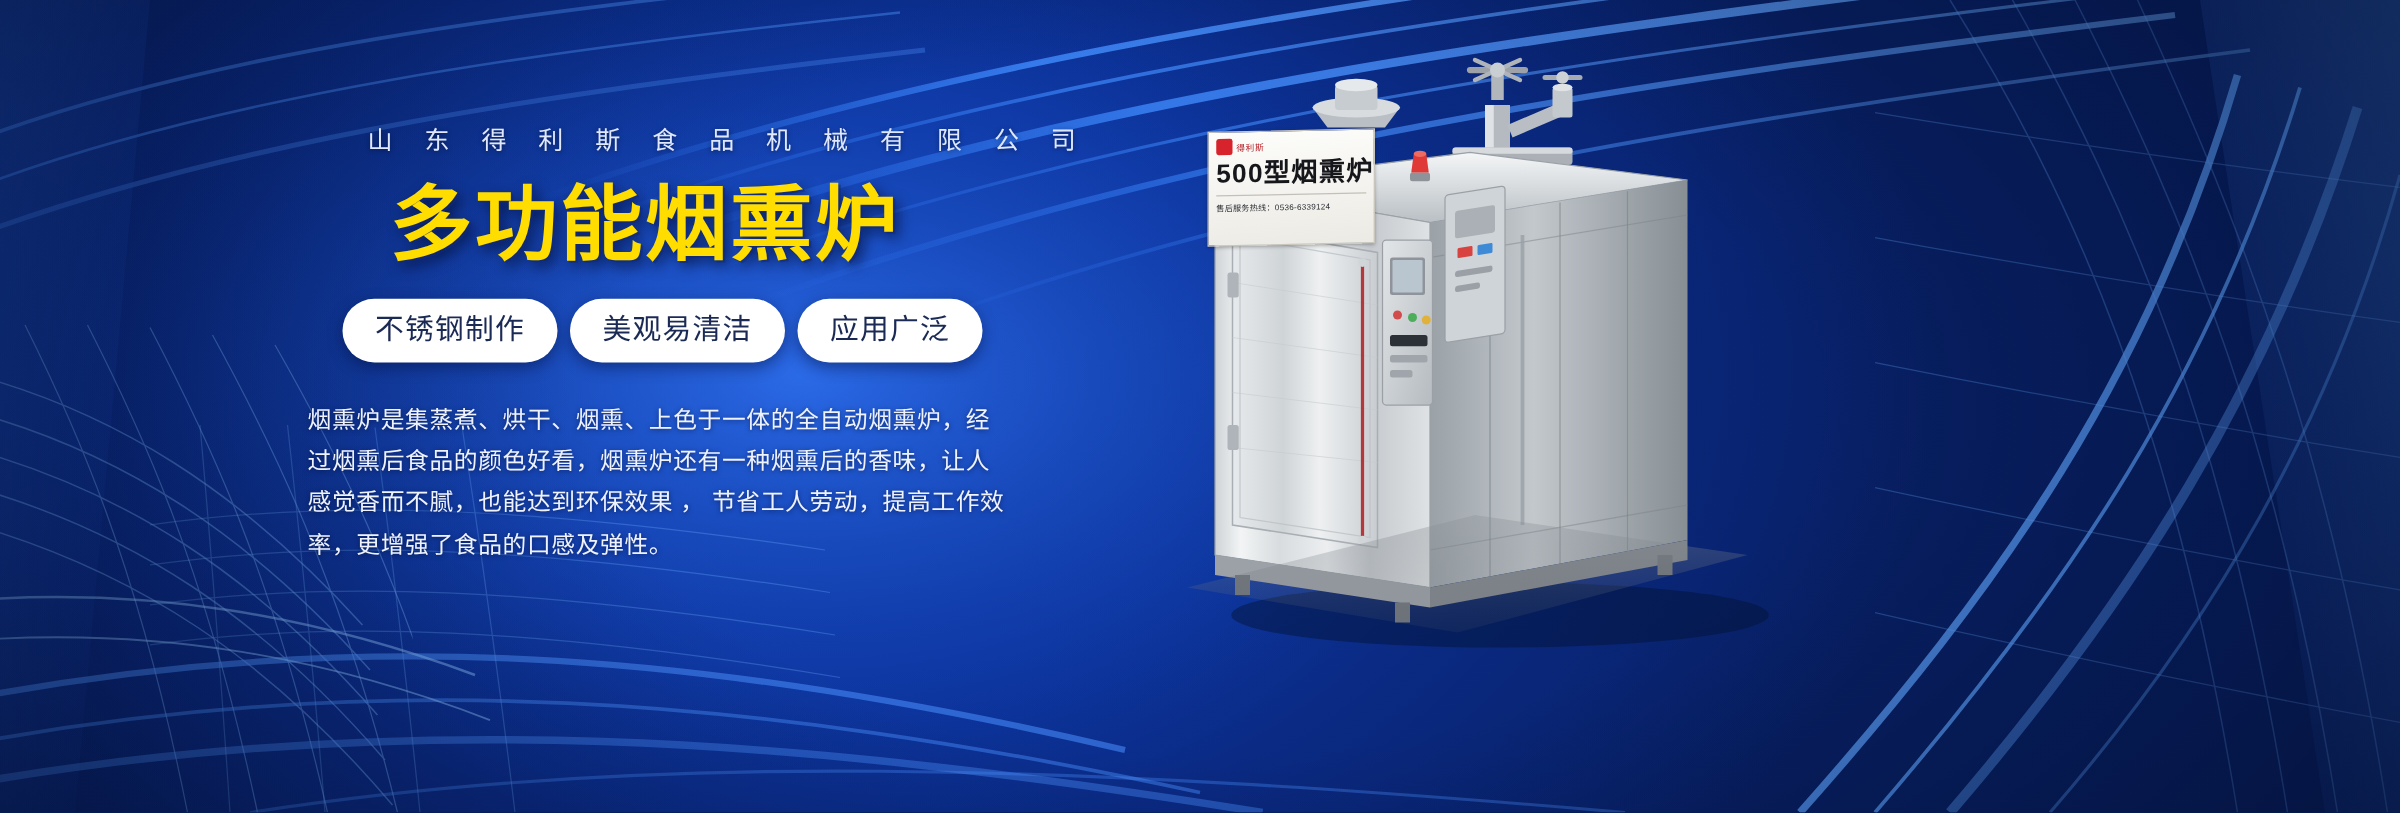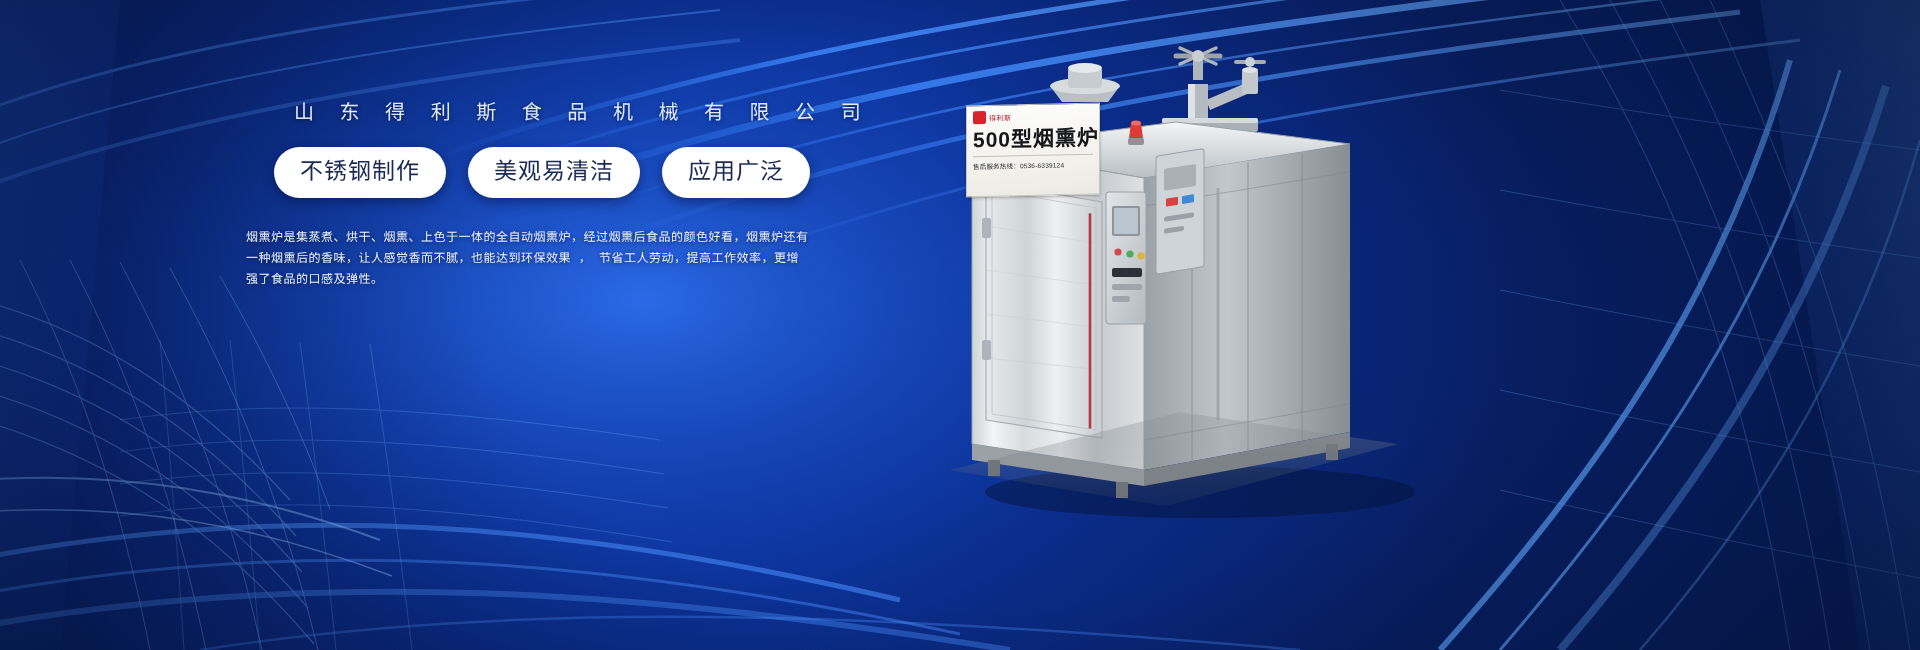--- a/index.html
+++ b/index.html
@@ -57,44 +57,43 @@
     line-height:1.12;
     padding-left:66px;
     text-shadow:
       2px 2px 0 rgba(20,40,120,.55),
       4px 5px 10px rgba(2,10,45,.65);
   }
 
   .pills {
     margin-top:22px;
     display:flex;
-    gap:22px;
+    gap:10px;
     padding-left:28px;
   }
   .pill {
     background:#ffffff;
     color:#1b2a55;
     font-size:23px;
     line-height:1;
     padding:13px 26px 15px;
     border-radius:30px;
     letter-spacing:1px;
     white-space:nowrap;
     box-shadow:0 4px 12px rgba(0,10,50,.45);
   }
 
   .desc {
     margin-top:30px;
     color:#eef3ff;
-    font-size:12px;
+    font-size:19px;
     line-height:1.75;
     letter-spacing:.5px;
     width:565px;
     text-shadow:0 1px 4px rgba(0,12,50,.6);
-    font-family:Liberation Mono, monospace;
   }
 
   
   .machine {
     position:absolute;
     left:930px; top:40px;
     width:560px; height:500px;
     z-index:5;
   }
   .machine svg { width:100%; height:100%; display:block; }
@@ -393,20 +392,21 @@
       <div class="ml-model">500型烟熏炉</div>
       <div class="ml-rule"></div>
       <div class="ml-hot">售后服务热线：0536-6339124</div>
     </div>
   </div>
 
   <div class="content">
 
     <div class="company">山 东 得 利 斯 食 品 机 械 有 限 公 司</div>
 
+    <h1 class="headline">多功能烟熏炉</h1>
 
     <div class="pills">
       <span class="pill">不锈钢制作</span>
       <span class="pill">美观易清洁</span>
       <span class="pill">应用广泛</span>
     </div>
 
     <p class="desc">烟熏炉是集蒸煮、烘干、烟熏、上色于一体的全自动烟熏炉，经过烟熏后食品的颜色好看，烟熏炉还有一种烟熏后的香味，让人感觉香而不腻，也能达到环保效果 ， 节省工人劳动，提高工作效率，更增强了食品的口感及弹性。</p>
   </div>
 

